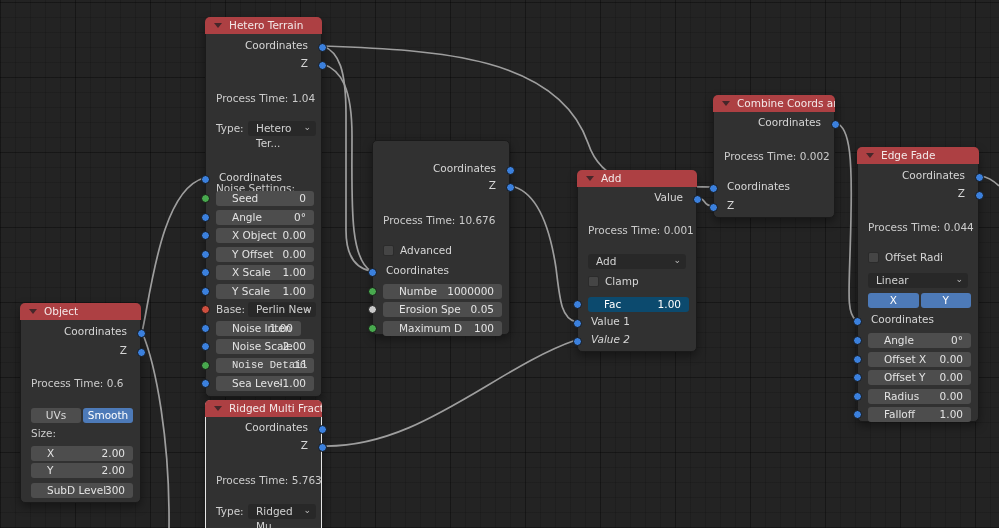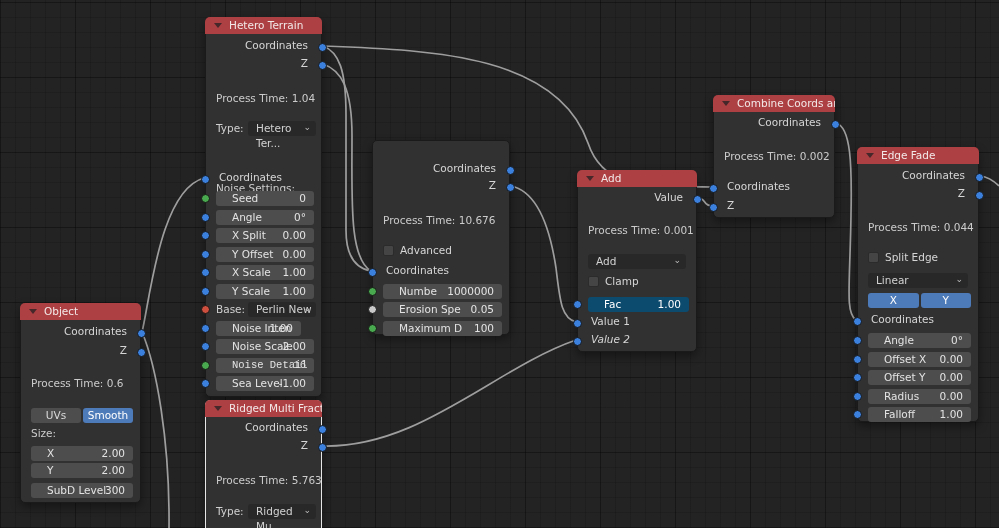--- a/index.html
+++ b/index.html
@@ -110,21 +110,21 @@
         <span class="rl">Seed</span>
         <span class="rv">0</span>
       </div>
       <div class="sock" style="background: rgb(72, 169, 78); left: -5px; top: 176px;"></div>
       <div class="row" style="left: 10px; right: 7px; top: 191.5px;">
         <span class="rl">Angle</span>
         <span class="rv">0°</span>
       </div>
       <div class="sock" style="background: rgb(59, 128, 221); left: -5px; top: 194.5px;"></div>
       <div class="row" style="left: 10px; right: 7px; top: 210px;">
-        <span class="rl">X Split</span>
+        <span class="rl">X Object</span>
         <span class="rv">0.00</span>
       </div>
       <div class="sock" style="background: rgb(59, 128, 221); left: -5px; top: 213px;"></div>
       <div class="row" style="left: 10px; right: 7px; top: 228.5px;">
         <span class="rl">Y Offset</span>
         <span class="rv">0.00</span>
       </div>
       <div class="sock" style="background: rgb(59, 128, 221); left: -5px; top: 231.5px;"></div>
       <div class="row" style="left: 10px; right: 7px; top: 247px;">
         <span class="rl">X Scale</span>
@@ -239,21 +239,21 @@
     </div>
     <div class="node" style="left: 857px; top: 147px; width: 122px; height: 275px;">
       <div class="node-header"><span class="collapse-tri"></span><span>Edge Fade</span></div>
       <div class="w w-out" style="top: 21px;">Coordinates</div>
       <div class="sock" style="background: rgb(59, 128, 221); left: 117px; top: 24.5px;"></div>
       <div class="w w-out" style="top: 39px;">Z</div>
       <div class="sock" style="background: rgb(59, 128, 221); left: 117px; top: 42.5px;"></div>
       <div class="w w-text" style="top: 73px;">Process Time: 0.044</div>
       <div class="check" style="top: 104px; right: 7px;">
         <span class="box"></span>
-        <span class="cl">Split Edge</span>
+        <span class="cl">Offset Radi</span>
       </div>
       <div class="sel" style="top: 125px; left: 10px; right: 10px;">
         <span class="sv">Linear</span>
         <span class="chev">⌄</span>
       </div>
       <div class="btn2" style="left: 10px; right: 7px; top: 145px;">
         <div class="b on">X</div>
         <div class="b on">Y</div>
       </div>
       <div class="w w-in" style="top: 165px;">Coordinates</div>

